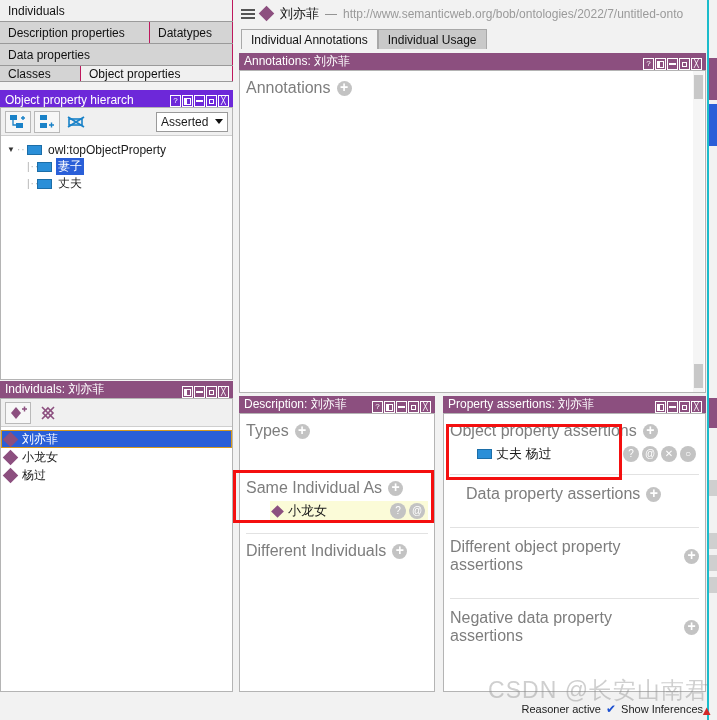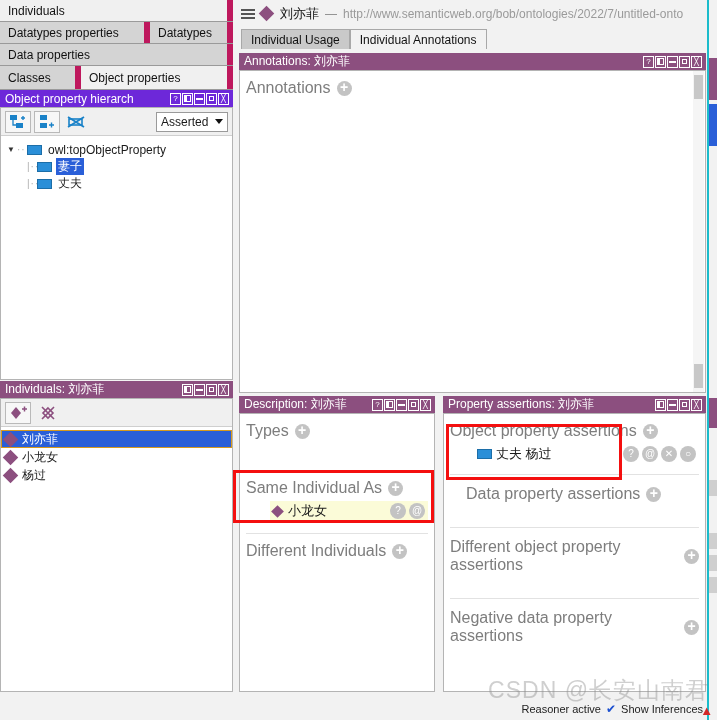--- a/index.html
+++ b/index.html
@@ -15,21 +15,21 @@
   #app {
     position: relative;
     width: 717px; height: 720px;
     background: #f2f2f2;
   }
 
   
   .panel { position: absolute; background: #ffffff; }
   .ptitle {
     height: 17px;
-    display: flex; align-items: center;
+    display: flex; align-items: flex-end;
     padding: 0 3px 0 5px;
     color: #ffffff;
     font-size: 12px;
     white-space: nowrap;
     overflow: hidden;
   }
   .ptitle .tlabel { flex: 0 1 auto; overflow: hidden; text-overflow: clip; }
   .ptitle .tbtns { margin-left: auto; display: flex; gap: 1px; padding-right: 1px; }
   .tbtn {
     width: 11px; height: 12px;
@@ -61,21 +61,21 @@
     border-bottom: 1px solid #9a9a9a;
     display: flex;
   }
   .tabitem {
     height: 100%;
     display: flex; align-items: center;
     padding: 0 8px;
     font-size: 12px;
     color: #111;
     background: #d4d4d4;
-    border-right: 6px solid #be185d;
+    border-right: 1px solid #be185d;
     white-space: nowrap;
   }
   .tabitem.sel { background: #f0f0f0; }
   .tabitem.grow { flex: 1; }
 
   
   .toolbar {
     height: 28px;
     display: flex; align-items: center;
     gap: 3px;
@@ -237,32 +237,32 @@
 
 <div id="app">
 
   <div class="tabstrip" style="top:0; height:22px;">
     <div class="tabitem sel grow">
       <span>Individuals</span>
     </div>
   </div>
   <div class="tabstrip" style="top:22px; height:22px;">
     <div class="tabitem" style="width:150px;">
-      <span>Datatypes properties</span>
+      <span>Description properties</span>
     </div>
     <div class="tabitem grow">
       <span>Datatypes</span>
     </div>
   </div>
   <div class="tabstrip" style="top:44px; height:22px;">
     <div class="tabitem grow">
       <span>Data properties</span>
     </div>
   </div>
-  <div class="tabstrip" style="top:66px; height:24px;">
+  <div class="tabstrip" style="top:66px; height:16px;">
     <div class="tabitem" style="width:81px;">
       <span>Classes</span>
     </div>
     <div class="tabitem sel grow">
       <span>Object properties</span>
     </div>
   </div>
 
   <div class="panel blue" style="left:0; top:90px; width:233px; height:290px;">
     <div class="ptitle">
@@ -390,25 +390,25 @@
         <span></span>
         <span></span>
       </span>
     <span class="diamond" style="margin-right:2px;"></span>
     <span class="iname">刘亦菲</span>
     <span class="dash">—</span>
     <span class="uri">http://www.semanticweb.org/bob/ontologies/2022/7/untitled-onto</span>
   </div>
 
   <div class="tabrow">
+    <div class="ctab sel">
+      <span>Individual Annotations</span>
+    </div>
     <div class="ctab">
       <span>Individual Usage</span>
-    </div>
-    <div class="ctab sel">
-      <span>Individual Annotations</span>
     </div>
   </div>
 
   <div class="panel purple" style="left:239px; top:53px; width:467px; height:340px;">
     <div class="ptitle">
       <span class="tlabel">Annotations: 刘亦菲</span>
       <span class="tbtns">
         <span class="tbtn">
             <i>?</i>
           </span>

